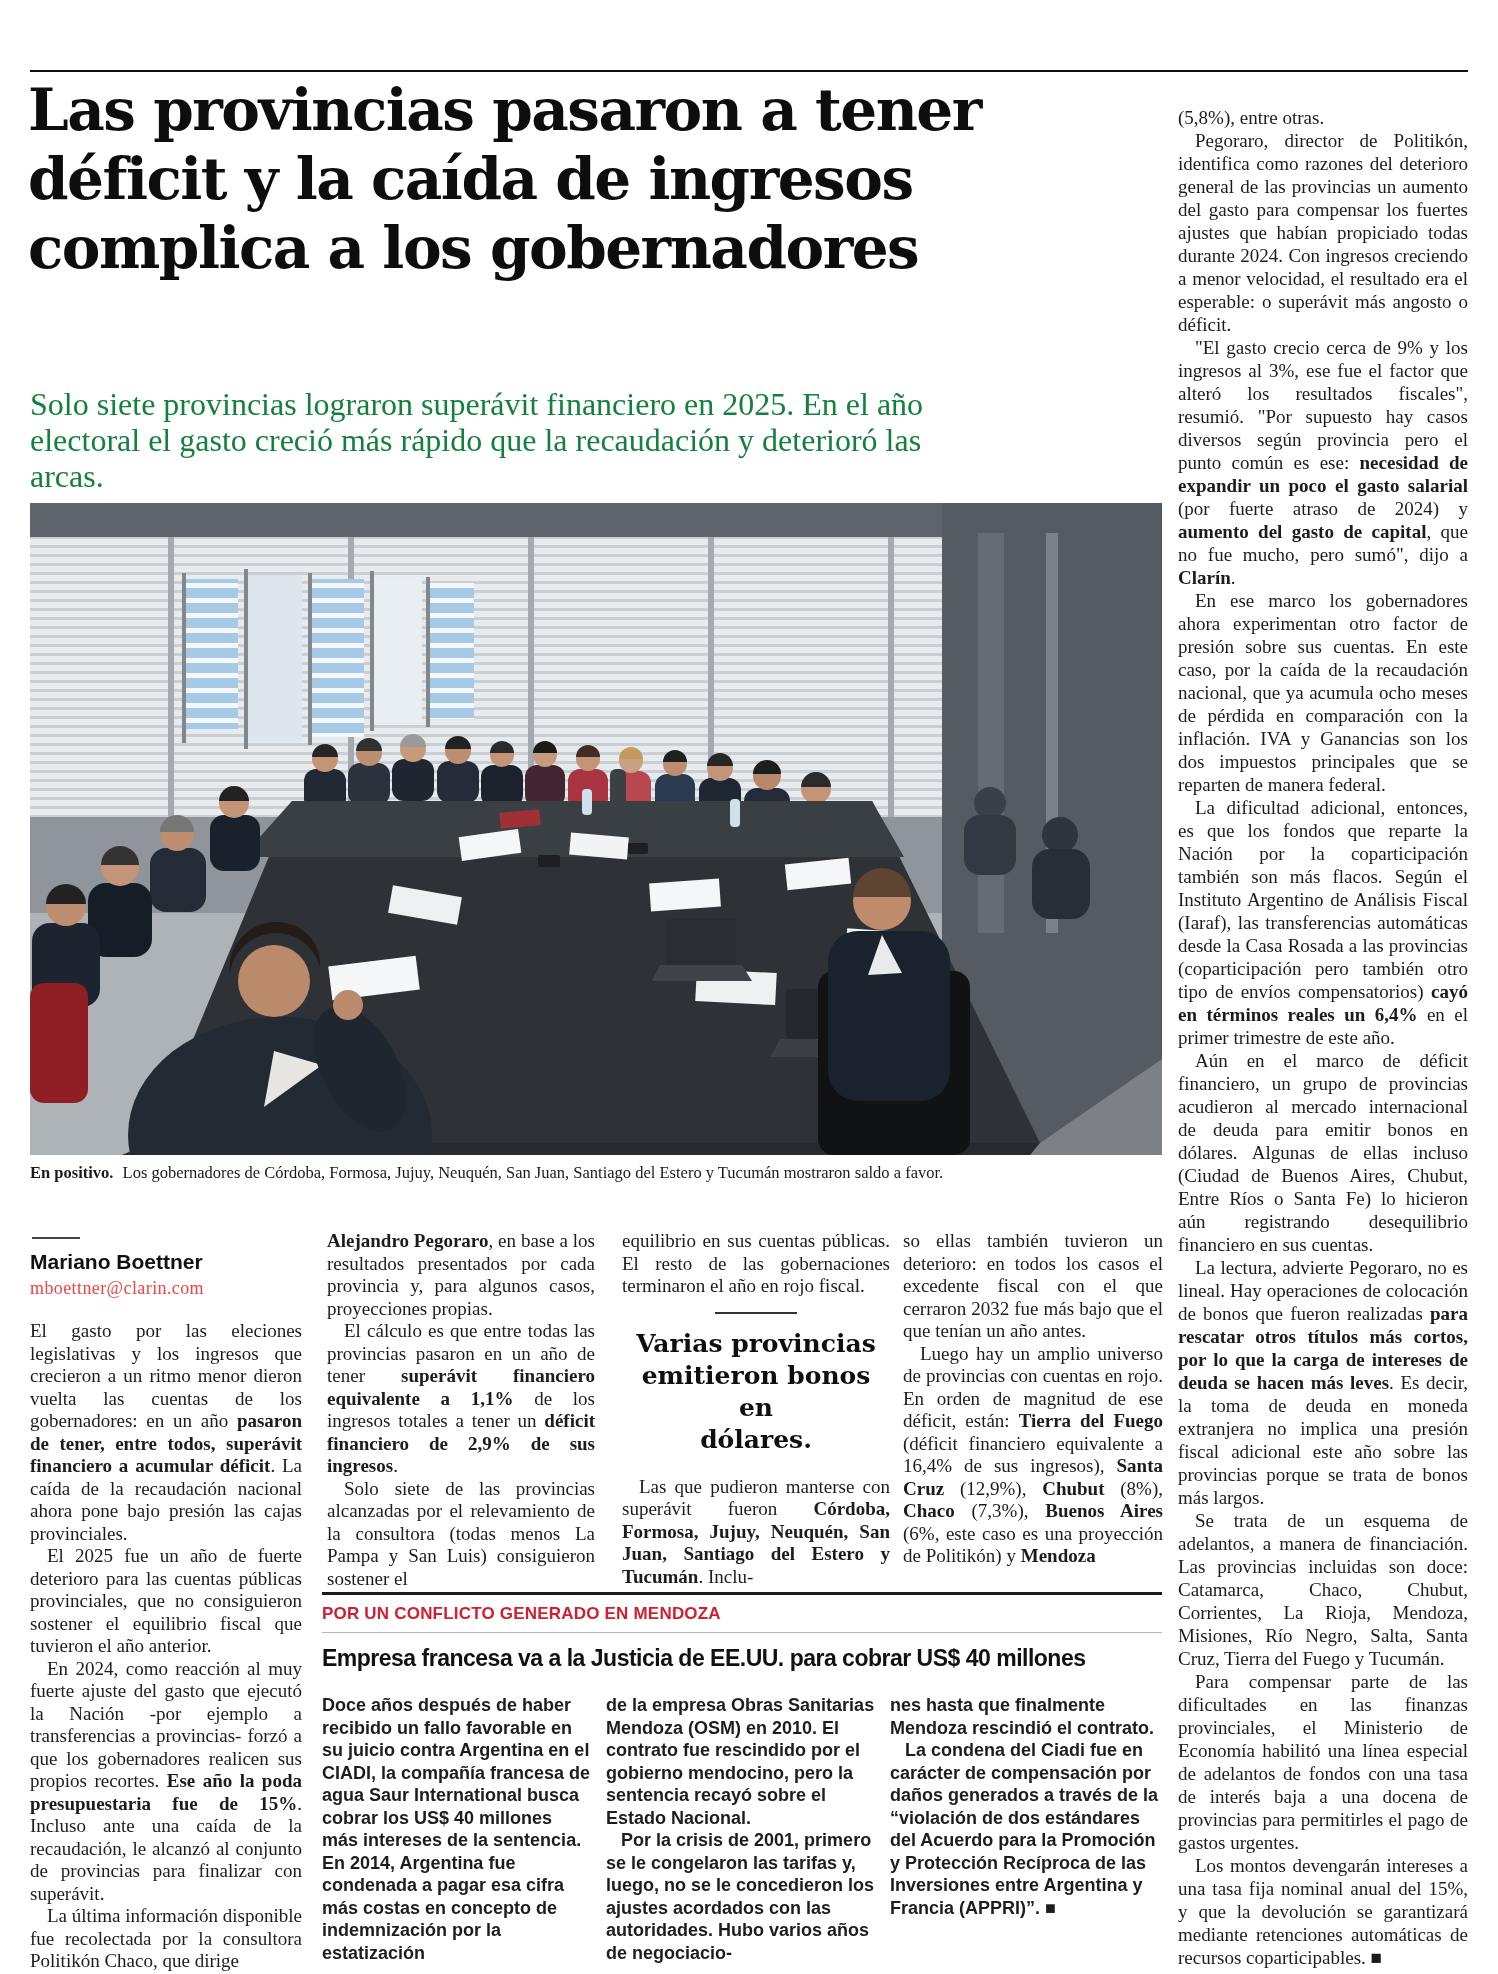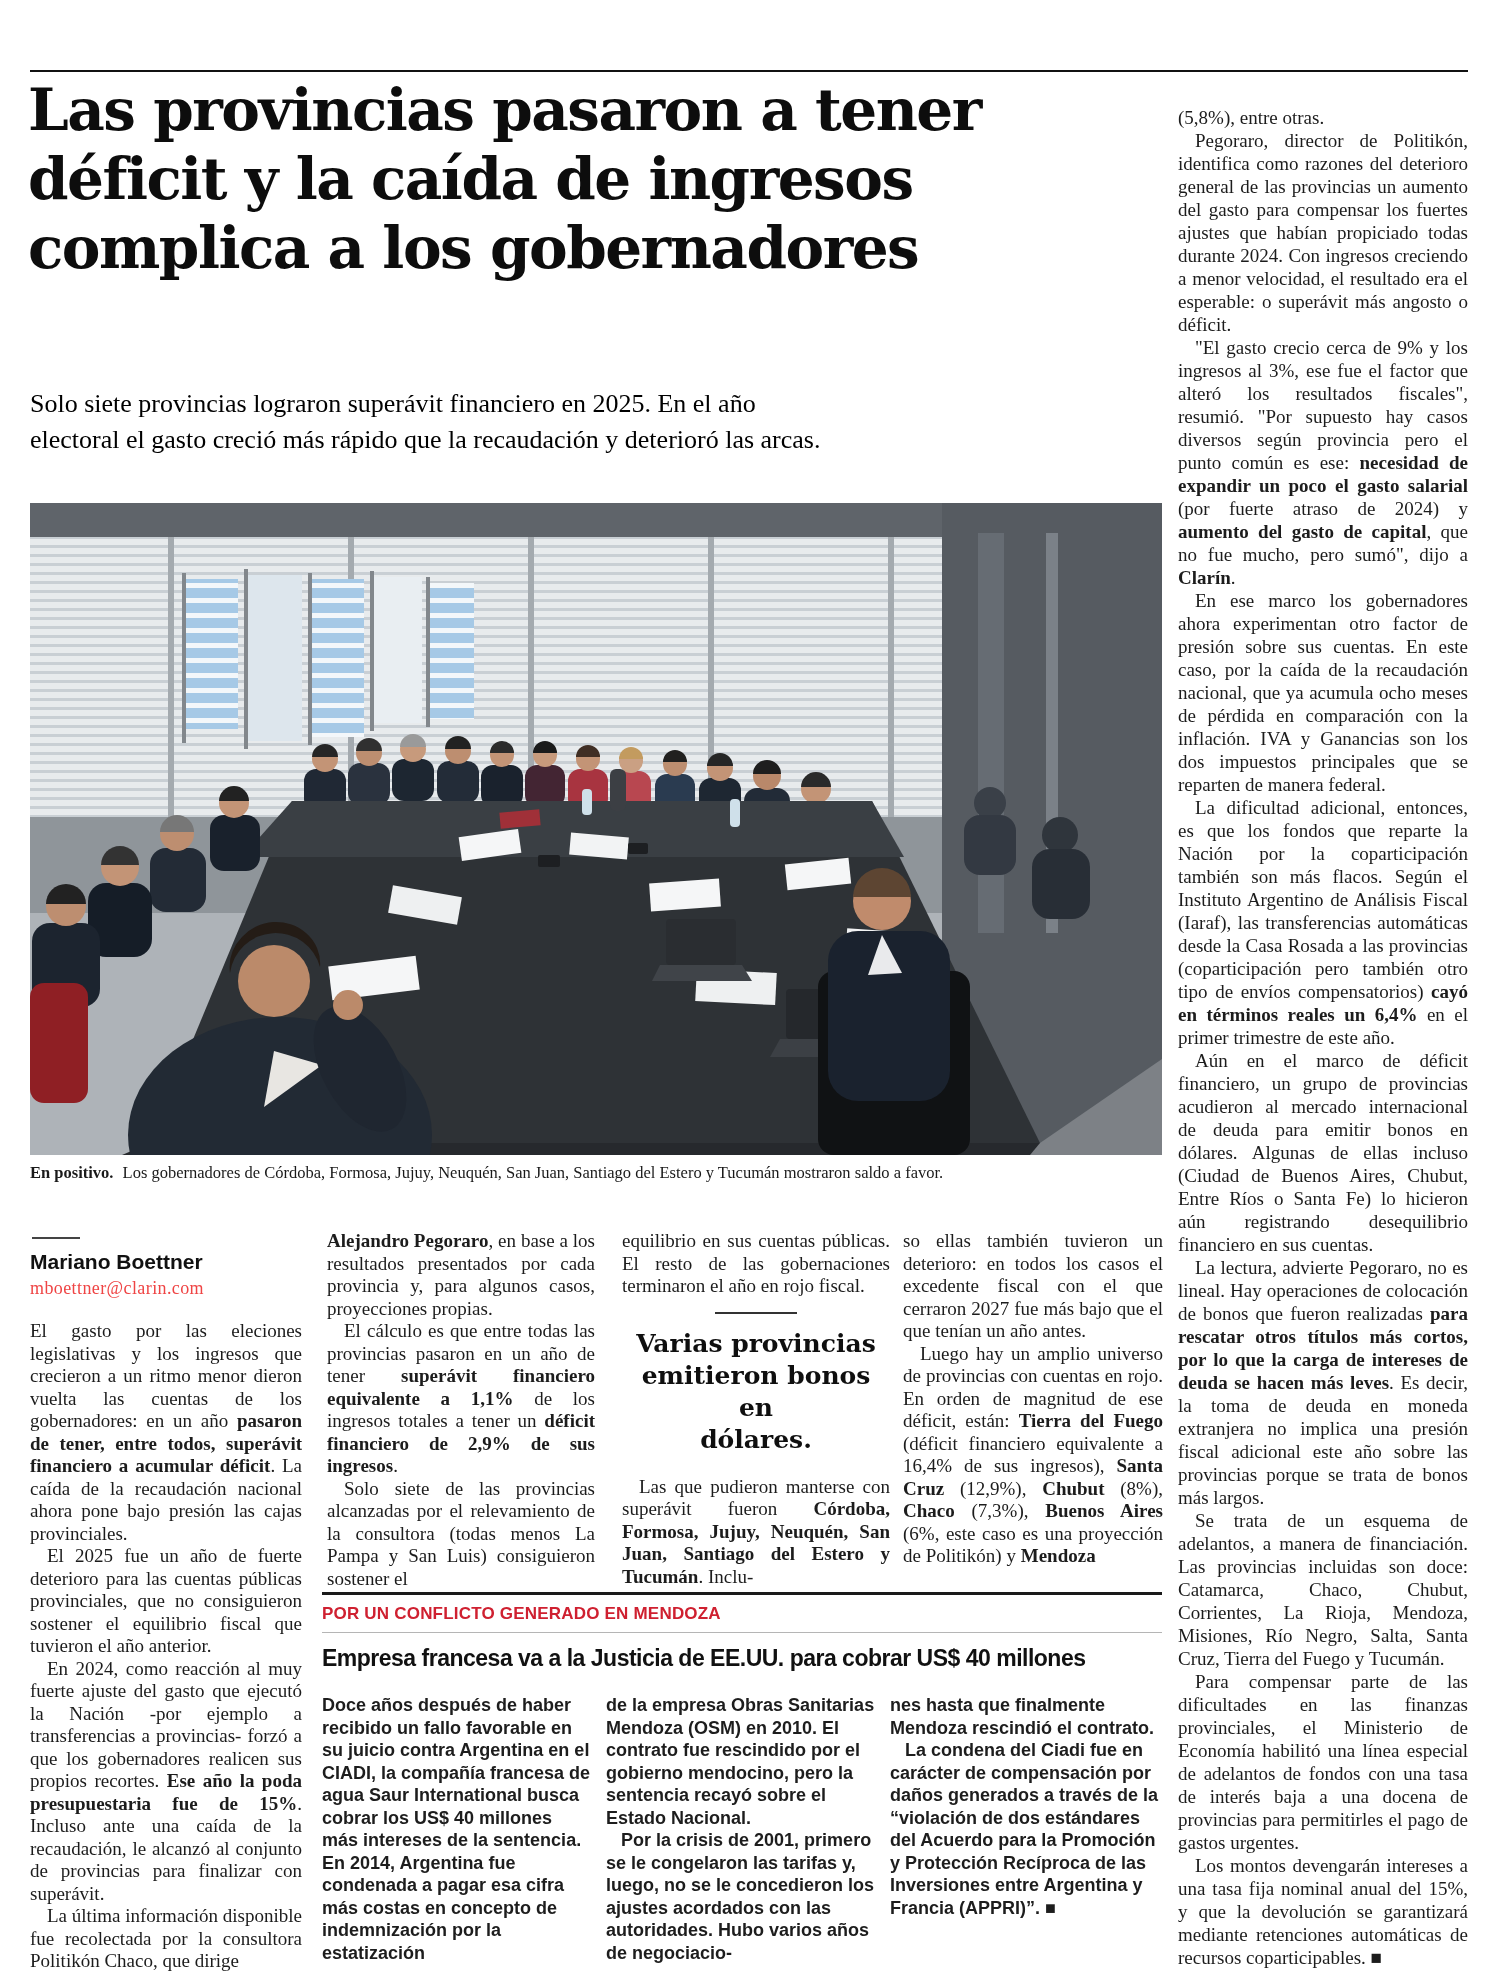--- a/index.html
+++ b/index.html
@@ -3,21 +3,21 @@
 <meta charset="utf-8">
 <style>
   html,body{margin:0;padding:0;background:#e9e9e9;}
   .page{position:relative;width:1498px;height:1974px;background:#ffffff;overflow:hidden;
         font-family:"Liberation Serif",serif;color:#1c1c1c;}
   .rule-top{position:absolute;left:30px;top:70px;width:1438px;height:2px;background:#111;}
   .headline{position:absolute;left:28px;top:76px;width:960px;margin:0;
             font-family:"DejaVu Serif",serif;font-weight:700;font-size:58px;line-height:69px;
             letter-spacing:-1.5px;color:#0d0d0d;white-space:pre-line;}
   .deck{position:absolute;left:30px;top:386px;width:950px;margin:0;
-        font-family:"Liberation Serif",serif;font-size:26px;line-height:36px;color:#000000;
+        font-family:"Liberation Serif",serif;font-size:32px;line-height:36px;color:#15803d;
         white-space:pre-line;}
   .photo{position:absolute;left:30px;top:503px;width:1132px;height:652px;overflow:hidden;background:#9aa0a5;}
   .caption{position:absolute;left:30px;top:1163px;width:1132px;margin:0;
            font-family:Liberation Serif, serif;font-size:16.5px;color:#1a1a1a;}
   .caption b{font-weight:700;}
   .caption span{margin-left:5px;}
   .byline-rule{position:absolute;left:32px;top:1237px;width:48px;height:2px;background:#444;}
   .byline{position:absolute;left:30px;top:1250px;width:272px;}
   .byline .author{font-family:"Liberation Sans",sans-serif;font-weight:700;font-size:21px;color:#111;}
   .byline .email{font-family:"Liberation Serif",serif;font-size:18px;letter-spacing:.4px;margin-top:4px;color:#ef4444;}
@@ -276,21 +276,21 @@
       <div class="pqtext">Varias provincias
 emitieron bonos en
 dólares.</div>
     </div>
     <div>
         <p class="ind"><span>Las que pudieron manterse con superávit fueron </span><b>Córdoba, Formosa, Jujuy, Neuquén, San Juan, Santiago del Estero y Tucumán</b><span>. Inclu-</span></p>
       </div>
   </div>
 
   <div class="bodycol c4">
-      <p><span>so ellas también tuvieron un deterioro: en todos los casos el excedente fiscal con el que cerraron 2027 fue más bajo que el que tenían un año antes.</span></p>
+      <p><span>so ellas también tuvieron un deterioro: en todos los casos el excedente fiscal con el que cerraron 2032 fue más bajo que el que tenían un año antes.</span></p>
       <p class="ind"><span>Luego hay un amplio universo de provincias con cuentas en rojo. En orden de magnitud de ese déficit, están: </span><b>Tierra del Fuego</b><span> (déficit financiero equivalente a 16,4% de sus ingresos), </span><b>Santa Cruz</b><span> (12,9%), </span><b>Chubut</b><span> (8%), </span><b>Chaco</b><span> (7,3%), </span><b>Buenos Aires</b><span> (6%, este caso es una proyección de Politikón) y </span><b>Mendoza</b></p>
     </div>
 
   <div class="rail">
       <p><span>(5,8%), entre otras.</span></p>
       <p class="ind"><span>Pegoraro, director de Politikón, identifica como razones del deterioro general de las provincias un aumento del gasto para compensar los fuertes ajustes que habían propiciado todas durante 2024. Con ingresos creciendo a menor velocidad, el resultado era el esperable: o superávit más angosto o déficit.</span></p>
       <p class="ind"><span>"El gasto crecio cerca de 9% y los ingresos al 3%, ese fue el factor que alteró los resultados fiscales", resumió. "Por supuesto hay casos diversos según provincia pero el punto común es ese: </span><b>necesidad de expandir un poco el gasto salarial</b><span> (por fuerte atraso de 2024) y </span><b>aumento del gasto de capital</b><span>, que no fue mucho, pero sumó", dijo a </span><b>Clarín</b><span>.</span></p>
       <p class="ind"><span>En ese marco los gobernadores ahora experimentan otro factor de presión sobre sus cuentas. En este caso, por la caída de la recaudación nacional, que ya acumula ocho meses de pérdida en comparación con la inflación. IVA y Ganancias son los dos impuestos principales que se reparten de manera federal.</span></p>
       <p class="ind"><span>La dificultad adicional, entonces, es que los fondos que reparte la Nación por la coparticipación también son más flacos. Según el Instituto Argentino de Análisis Fiscal (Iaraf), las transferencias automáticas desde la Casa Rosada a las provincias (coparticipación pero también otro tipo de envíos compensatorios) </span><b>cayó en términos reales un 6,4%</b><span> en el primer trimestre de este año.</span></p>
       <p class="ind"><span>Aún en el marco de déficit financiero, un grupo de provincias acudieron al mercado internacional de deuda para emitir bonos en dólares. Algunas de ellas incluso (Ciudad de Buenos Aires, Chubut, Entre Ríos o Santa Fe) lo hicieron aún registrando desequilibrio financiero en sus cuentas.</span></p>

